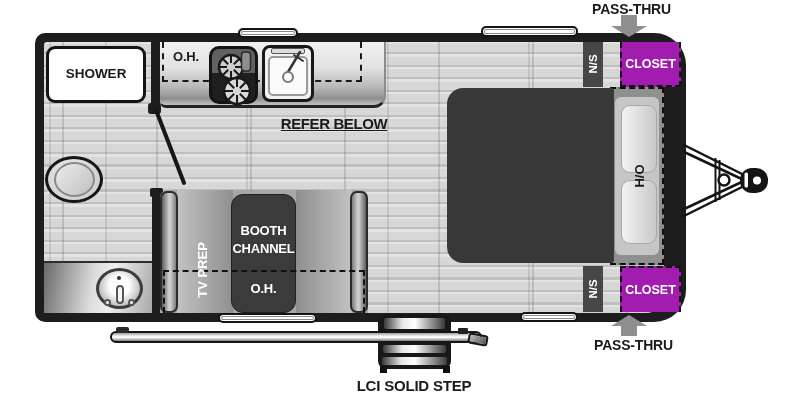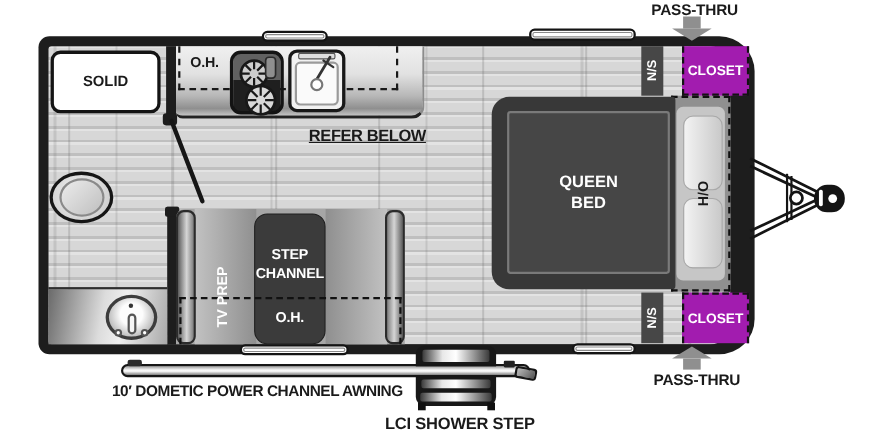--- a/index.html
+++ b/index.html
@@ -133,24 +133,20 @@
   <div class="cushion" style="left:160px;"></div>
   <div class="cushion" style="left:350px;background:linear-gradient(90deg,#7e7e7e,#d6d6d6 45%,#5f5f5f);"></div>
   <div class="din-table"></div>
   <div class="din-dash"></div>
 
   <div class="platform"></div>
   <div class="headboard"></div>
   <div class="pillow" style="top:105px;height:68px;"></div>
   <div class="pillow" style="top:180px;height:64px;"></div>
   <div class="bed"></div>
-  <div class="bed-inner">
-    <span>QUEEN</span>
-    <span>BED</span>
-  </div>
 
   <div class="ns" style="top:42px;height:45px;"></div>
   <div class="closet top" style="top:42px;height:45px;">
     <span>CLOSET</span>
   </div>
   <div class="ns" style="top:266px;height:46px;"></div>
   <div class="closet bottom" style="top:266px;height:46px;">
     <span>CLOSET</span>
   </div>
 
@@ -204,33 +200,32 @@
 
   <div class="arr-stem" style="left:621px;top:15px;height:11px;"></div>
   <div class="arr-head down" style="left:611px;top:26px;"></div>
   <div class="arr-head up" style="left:611px;top:315px;"></div>
   <div class="arr-stem" style="left:621px;top:326px;height:10px;"></div>
 
   <div class="lbl" style="left:584px;top:1px;width:95px;font-size:14px;">PASS-THRU</div>
   <div class="lbl" style="left:586px;top:337px;width:95px;font-size:14px;">PASS-THRU</div>
 
   <div class="shower-box">
-    <span>SOLID</span>
+    <span>SHOWER</span>
   </div>
 
   <div class="lbl" style="left:166px;top:49px;width:40px;font-size:13px;">O.H.</div>
   <div class="lbl" style="left:278px;top:115px;width:112px;font-size:15px;letter-spacing:-0.4px;text-decoration:underline;">REFER BELOW</div>
 
   <div class="vtext white" style="left:202px;top:270px;font-size:13px;">TV PREP</div>
   <div class="lbl white" style="left:231px;top:222px;width:65px;font-size:13px;line-height:1.35;">
-    <div>STEP</div>
+    <div>BOOTH</div>
     <div>CHANNEL</div>
   </div>
   <div class="lbl white" style="left:231px;top:281px;width:65px;font-size:13px;">O.H.</div>
 
   <div class="vtext" style="left:639px;top:176px;font-size:13px;color:#1a1a1a;">H/O</div>
   <div class="vtext white" style="left:593px;top:64px;font-size:11.5px;">N/S</div>
   <div class="vtext white" style="left:593px;top:289px;font-size:11.5px;">N/S</div>
 
-  <div class="lbl" style="left:98px;top:347px;width:272px;font-size:14px;letter-spacing:-0.4px;">10′ DOMETIC POWER CHANNEL AWNING</div>
-  <div class="lbl" style="left:350px;top:377px;width:128px;font-size:15px;">LCI SHOWER STEP</div>
+  <div class="lbl" style="left:350px;top:377px;width:128px;font-size:15px;">LCI SOLID STEP</div>
 
 </div>
 
 </body></html>

